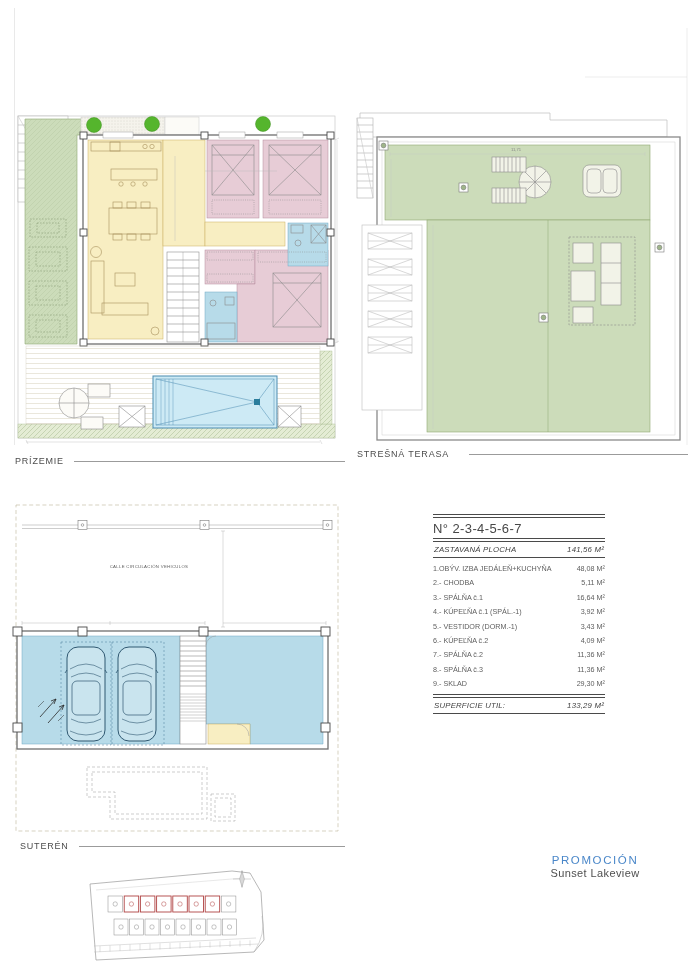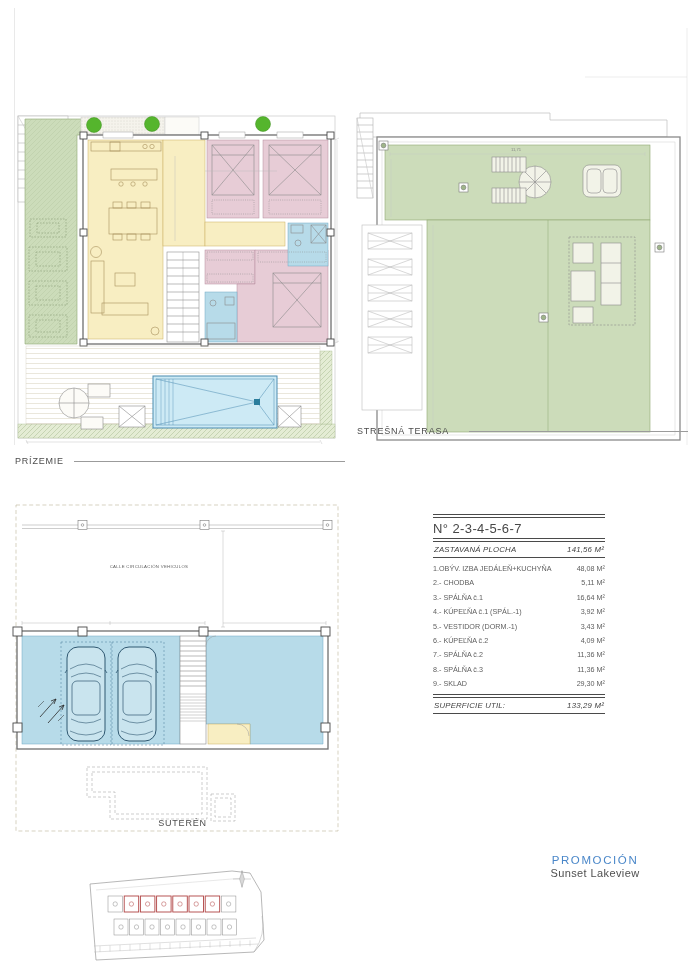--- a/index.html
+++ b/index.html
@@ -427,25 +427,25 @@
   <g transform="translate(158,13)">
     <path d="M-9 0 H9 M0 -9 V9" stroke="#9a9a9a" stroke-width="0.4" fill="none"></path>
     <path d="M0 -8 L2.4 0 L0 8 L-2.4 0 Z" fill="#d9d9d9" stroke="#8a8a8a" stroke-width="0.4"></path>
   </g>
 </svg>
 
 <div class="label-row" style="left:15px;top:456px;width:330px;">
   <span class="plan-label">PRÍZEMIE</span>
   <span class="label-line"></span>
 </div>
-<div class="label-row" style="left:357px;top:426px;width:331px;gap:20px;">
+<div class="label-row" style="left:357px;top:449px;width:331px;gap:20px;">
   <span class="plan-label">STREŠNÁ TERASA</span>
   <span class="label-line"></span>
 </div>
-<div class="label-row" style="left:20px;top:818px;width:325px;flex-direction:column;">
+<div class="label-row" style="left:20px;top:841px;width:325px;">
   <span class="plan-label">SUTERÉN</span>
   <span class="label-line"></span>
 </div>
 
 <div class="area-table">
   <div class="dline"></div>
   <div class="tbl-header">N° 2-3-4-5-6-7</div>
   <div class="dline"></div>
   <div class="tbl-total">
     <span>ZASTAVANÁ PLOCHA</span>

